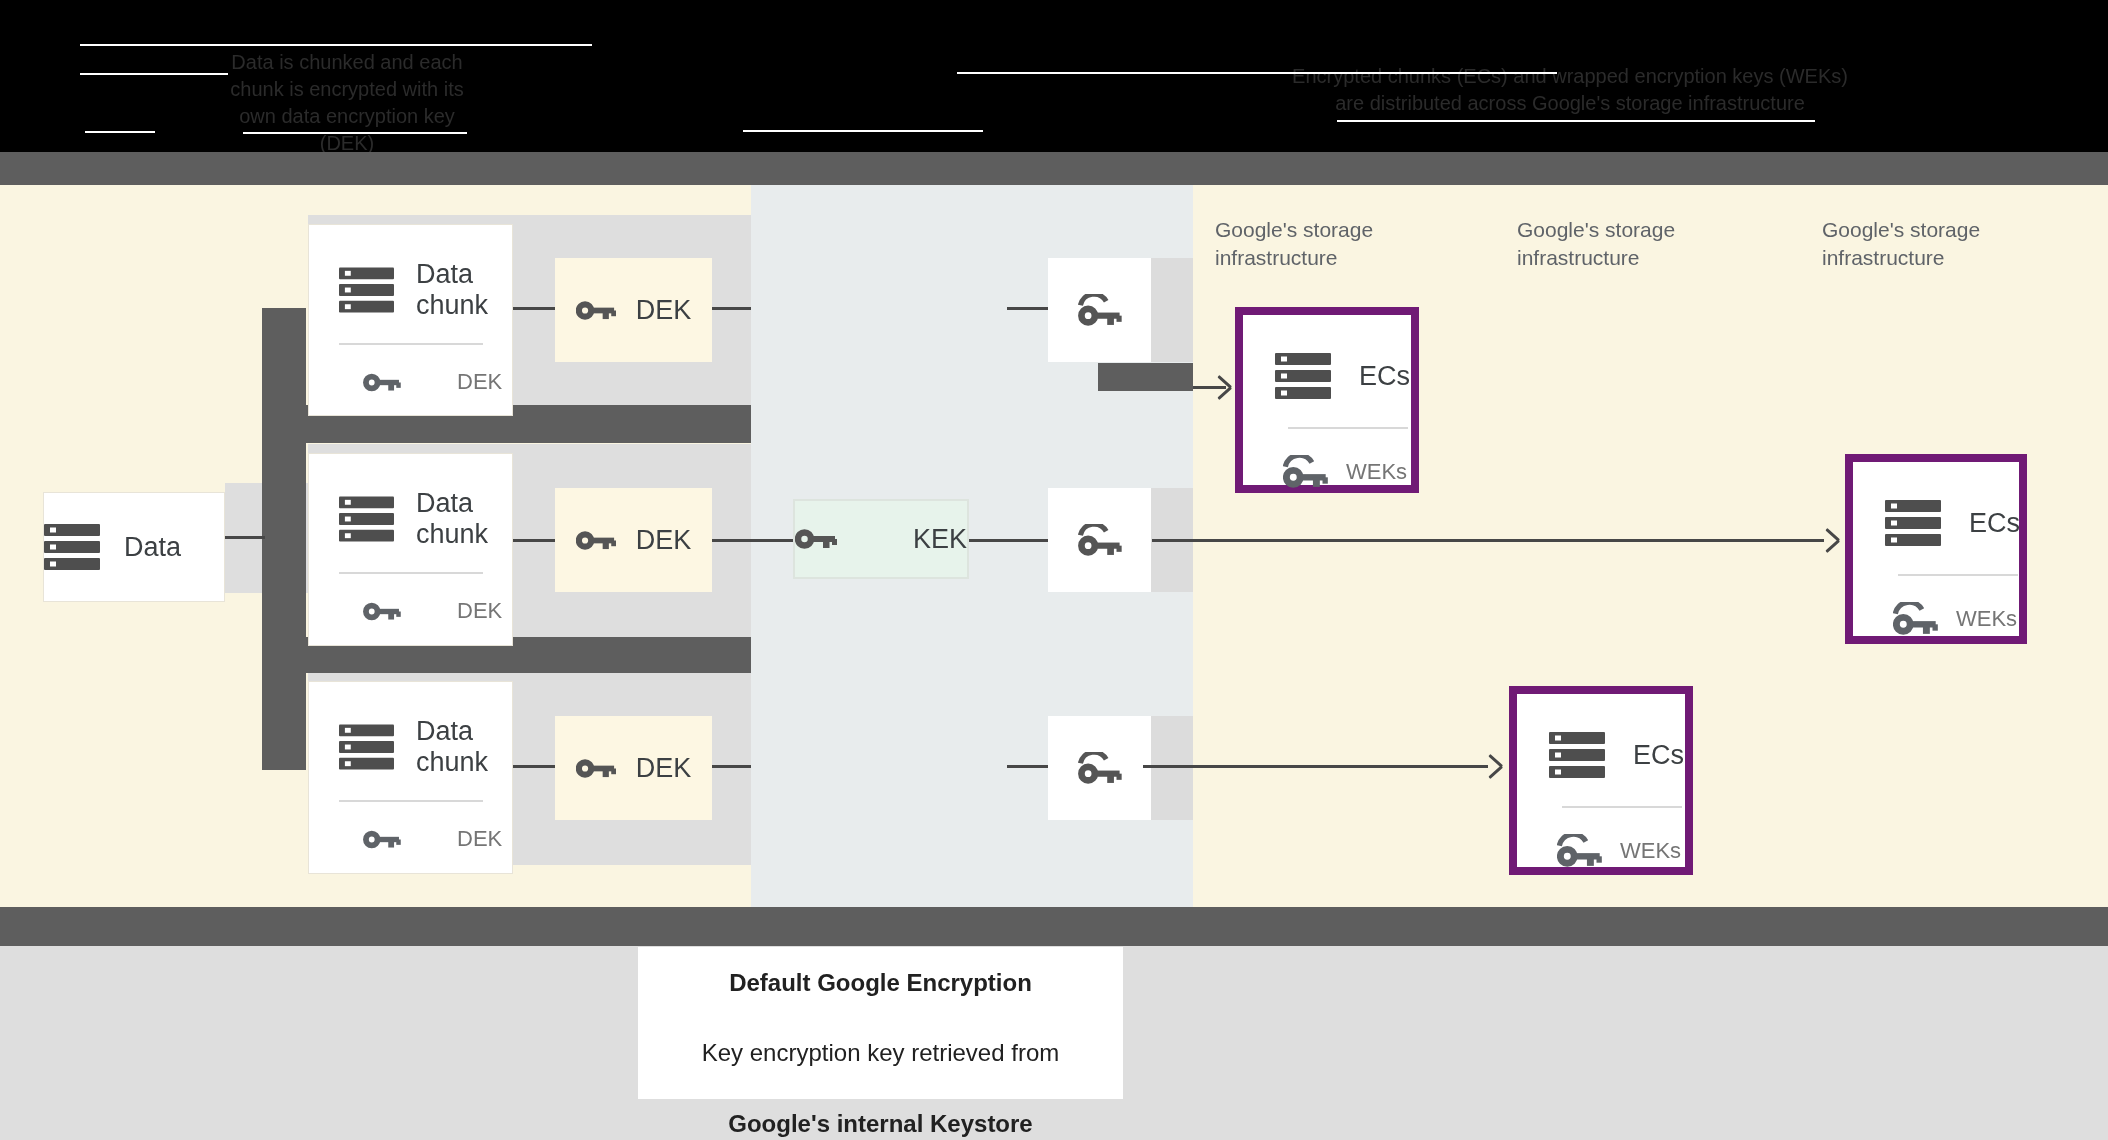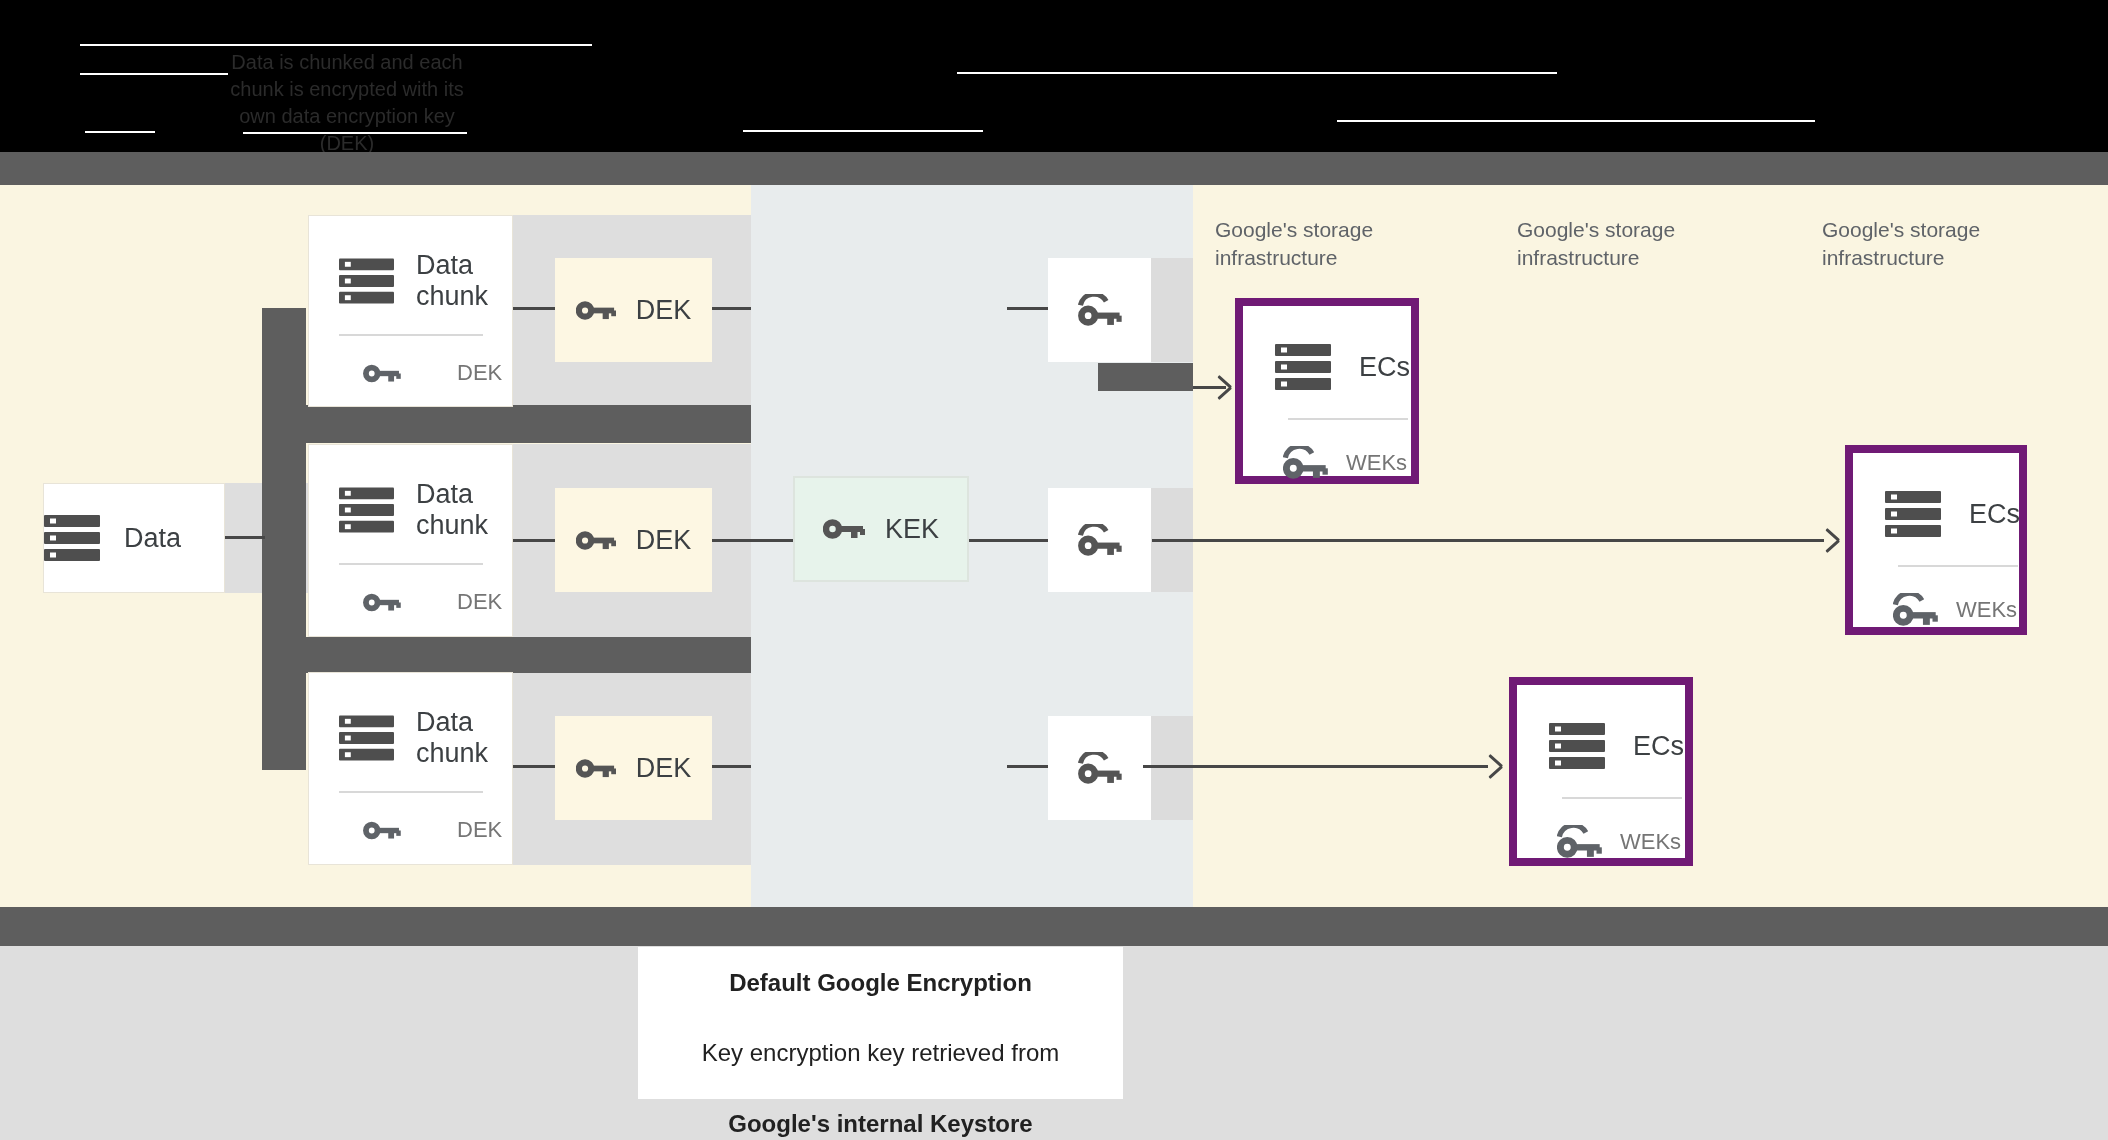--- a/index.html
+++ b/index.html
@@ -17,21 +17,21 @@
   .bar{background:#5e5e5e;}
 
   
   .bg-yellow{background:#faf5e1;}
   .bg-col{background:#e8eced;}
   .panel{background:#dedede;}
   .strip{background:#dcdcdc;}
   .dark{background:#5e5e5e;}
 
   
-  .card{background:#fff;border:1px solid #e8e4d8;box-sizing:border-box;}
+  .card{background:#fff;border:1px solid #e8e4d8;box-sizing:border-box;margin-top:9px;}
   .card.gray-border{border:8px solid #701a75;}
   .dek-box{background:#fdf7e3;border:none;display:flex;align-items:center;justify-content:center;gap:20px;box-sizing:border-box;}
   .kek-box{background:#e7f3eb;border:2px solid #dde4de;display:flex;align-items:center;justify-content:center;gap:20px;box-sizing:border-box;}
   .keywrap-box{background:#fff;display:flex;align-items:center;justify-content:center;box-sizing:border-box;}
 
   .lbl-main{font-size:27px;color:#3c4043;}
   .lbl-gray{font-size:22px;color:#757575;}
   .storage-label{font-size:21px;line-height:28px;color:#5f6368;}
 
   .data-box{display:flex;align-items:center;gap:24px;}
@@ -90,20 +90,24 @@
 </svg>
 
 <div class="screen">
 
   <div class="abs top-band">
     <div class="hcol center" style="left:222px;top:49px;width:250px;">
       <div>Data is chunked and each</div>
       <div>chunk is encrypted with its</div>
       <div>own data encryption key (DEK)</div>
     </div>
+    <div class="hcol center" style="left:1280px;top:63px;width:580px;">
+      <div>Encrypted chunks (ECs) and wrapped encryption keys (WEKs)</div>
+      <div>are distributed across Google's storage infrastructure</div>
+    </div>
 
     <div class="wrule" style="left:80px;top:44px;width:512px;"></div>
     <div class="wrule" style="left:80px;top:73px;width:148px;"></div>
     <div class="wrule" style="left:957px;top:72px;width:600px;"></div>
     <div class="wrule" style="left:85px;top:131px;width:70px;"></div>
     <div class="wrule" style="left:243px;top:132px;width:224px;"></div>
     <div class="wrule" style="left:743px;top:130px;width:240px;"></div>
     <div class="wrule" style="left:1337px;top:120px;width:478px;"></div>
   </div>
 
@@ -197,21 +201,21 @@
       </svg>
     <span class="lbl-main">DEK</span>
   </div>
   <div class="abs dek-box" style="left:555px;top:716px;width:157px;height:104px;">
     <svg class="i" viewBox="0 0 42 28" width="40" height="27" style="color:#555555;">
         <use href="#ic-key"></use>
       </svg>
     <span class="lbl-main">DEK</span>
   </div>
 
-  <div class="abs kek-box" style="left:793px;top:476px;width:176px;height:106px;">
+  <div class="abs kek-box" style="left:793px;top:499px;width:176px;height:80px;justify-content:space-between;">
     <svg class="i" viewBox="0 0 42 28" width="42" height="28" style="color:#555555;">
         <use href="#ic-key"></use>
       </svg>
     <span class="lbl-main">KEK</span>
   </div>
 
   <div class="abs strip" style="left:1151px;top:258px;width:42px;height:104px;"></div>
   <div class="abs strip" style="left:1151px;top:488px;width:42px;height:104px;"></div>
   <div class="abs strip" style="left:1151px;top:716px;width:42px;height:104px;"></div>
   <div class="abs keywrap-box" style="left:1048px;top:258px;width:103px;height:104px;">

